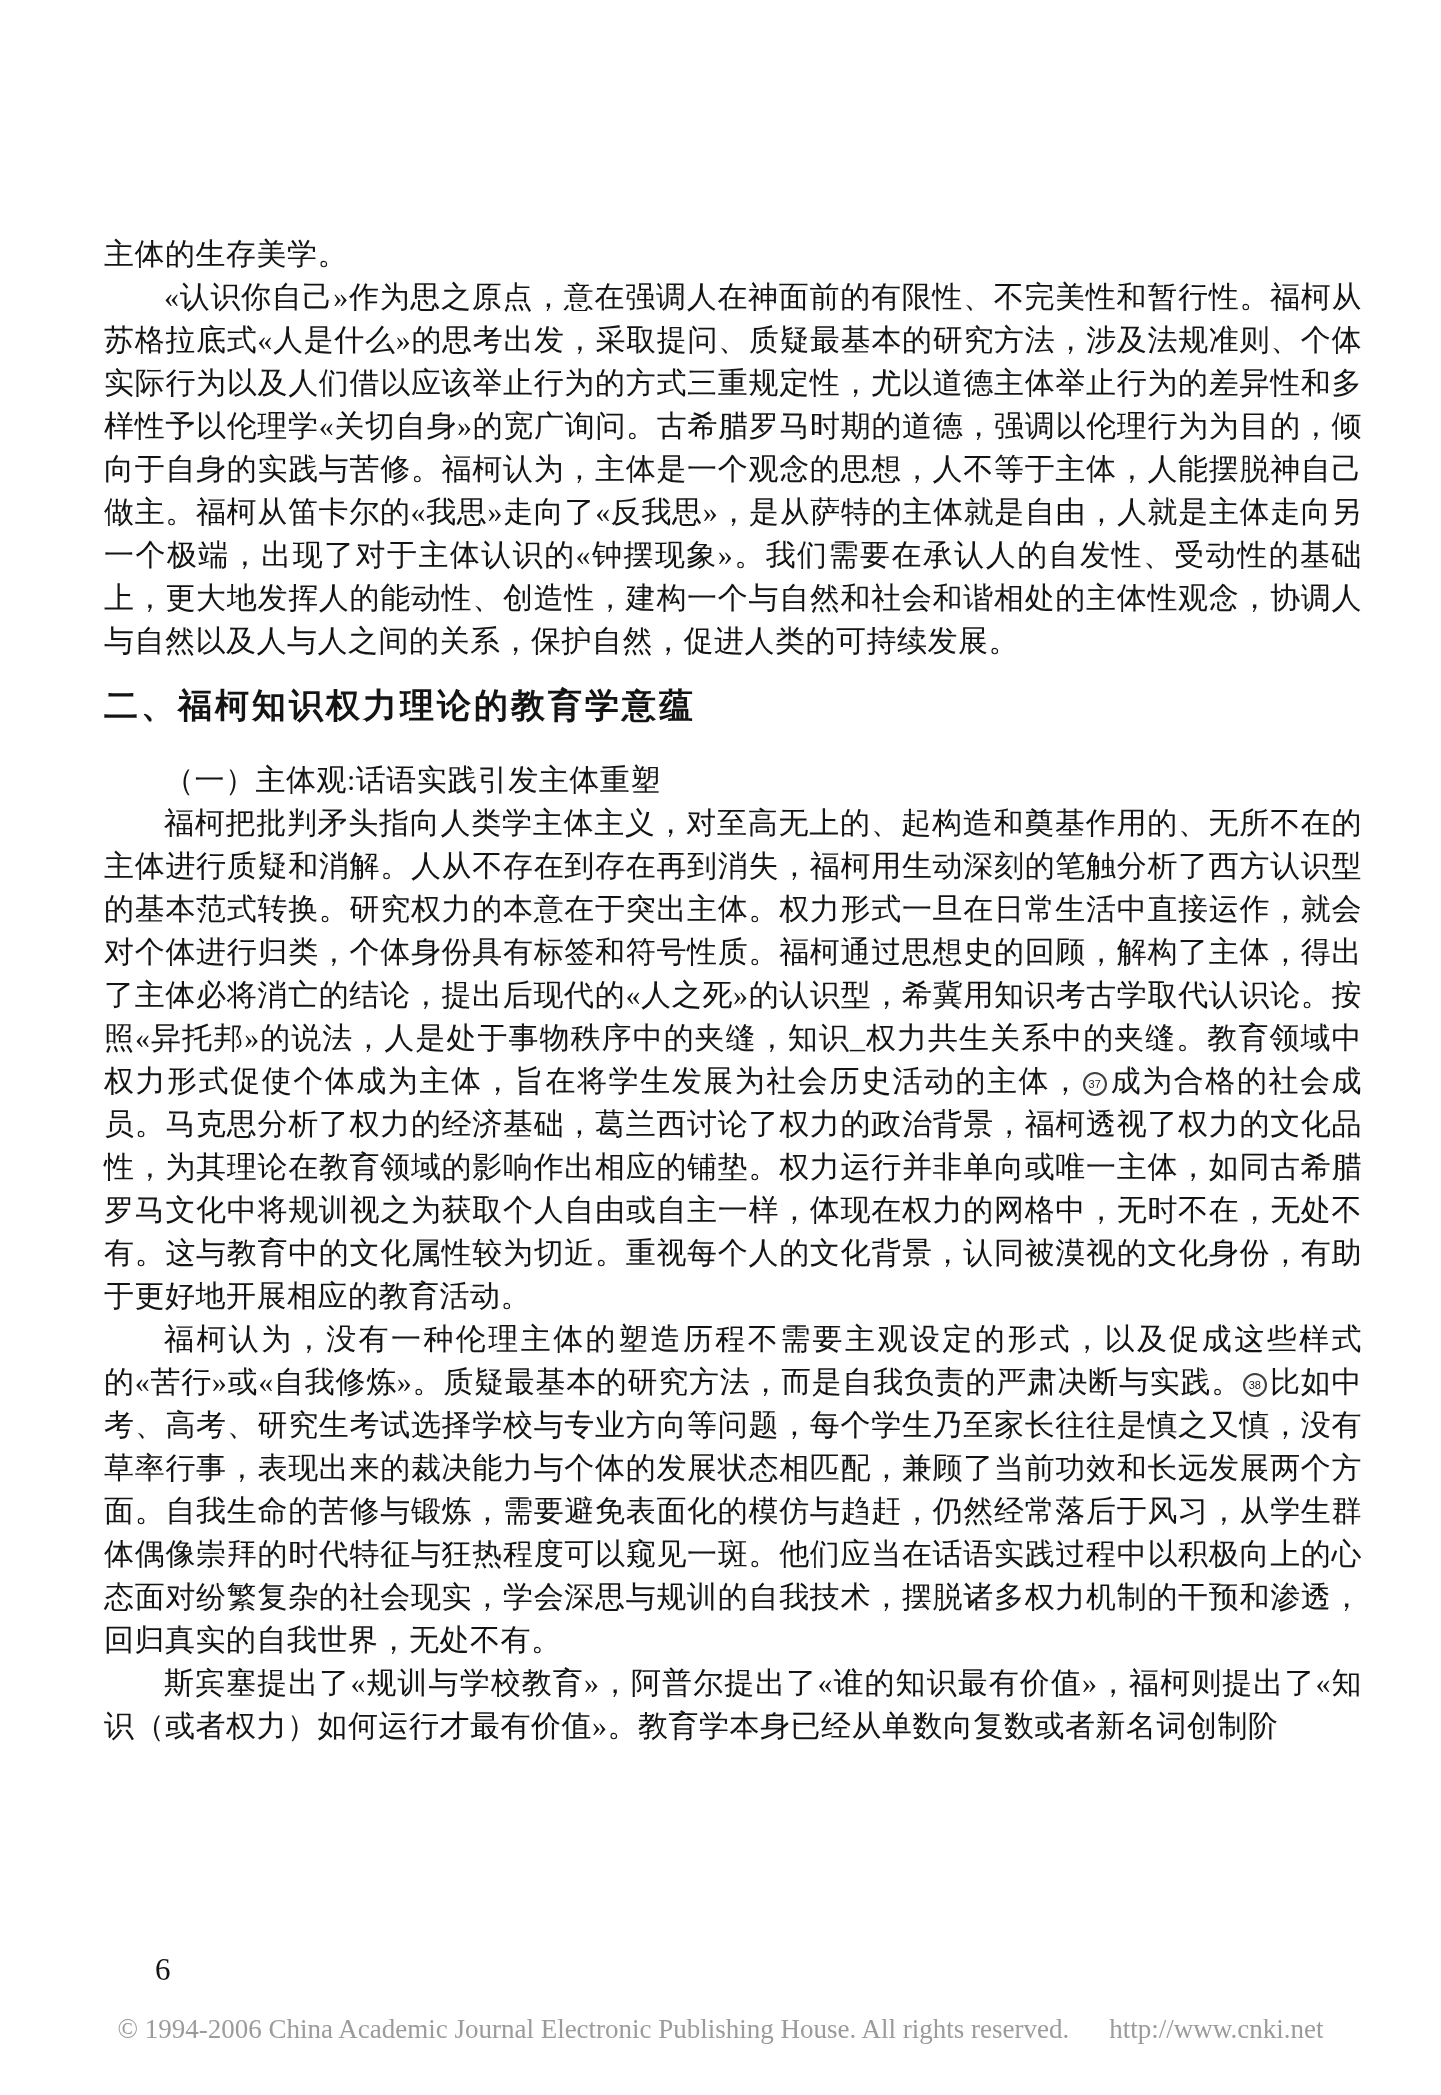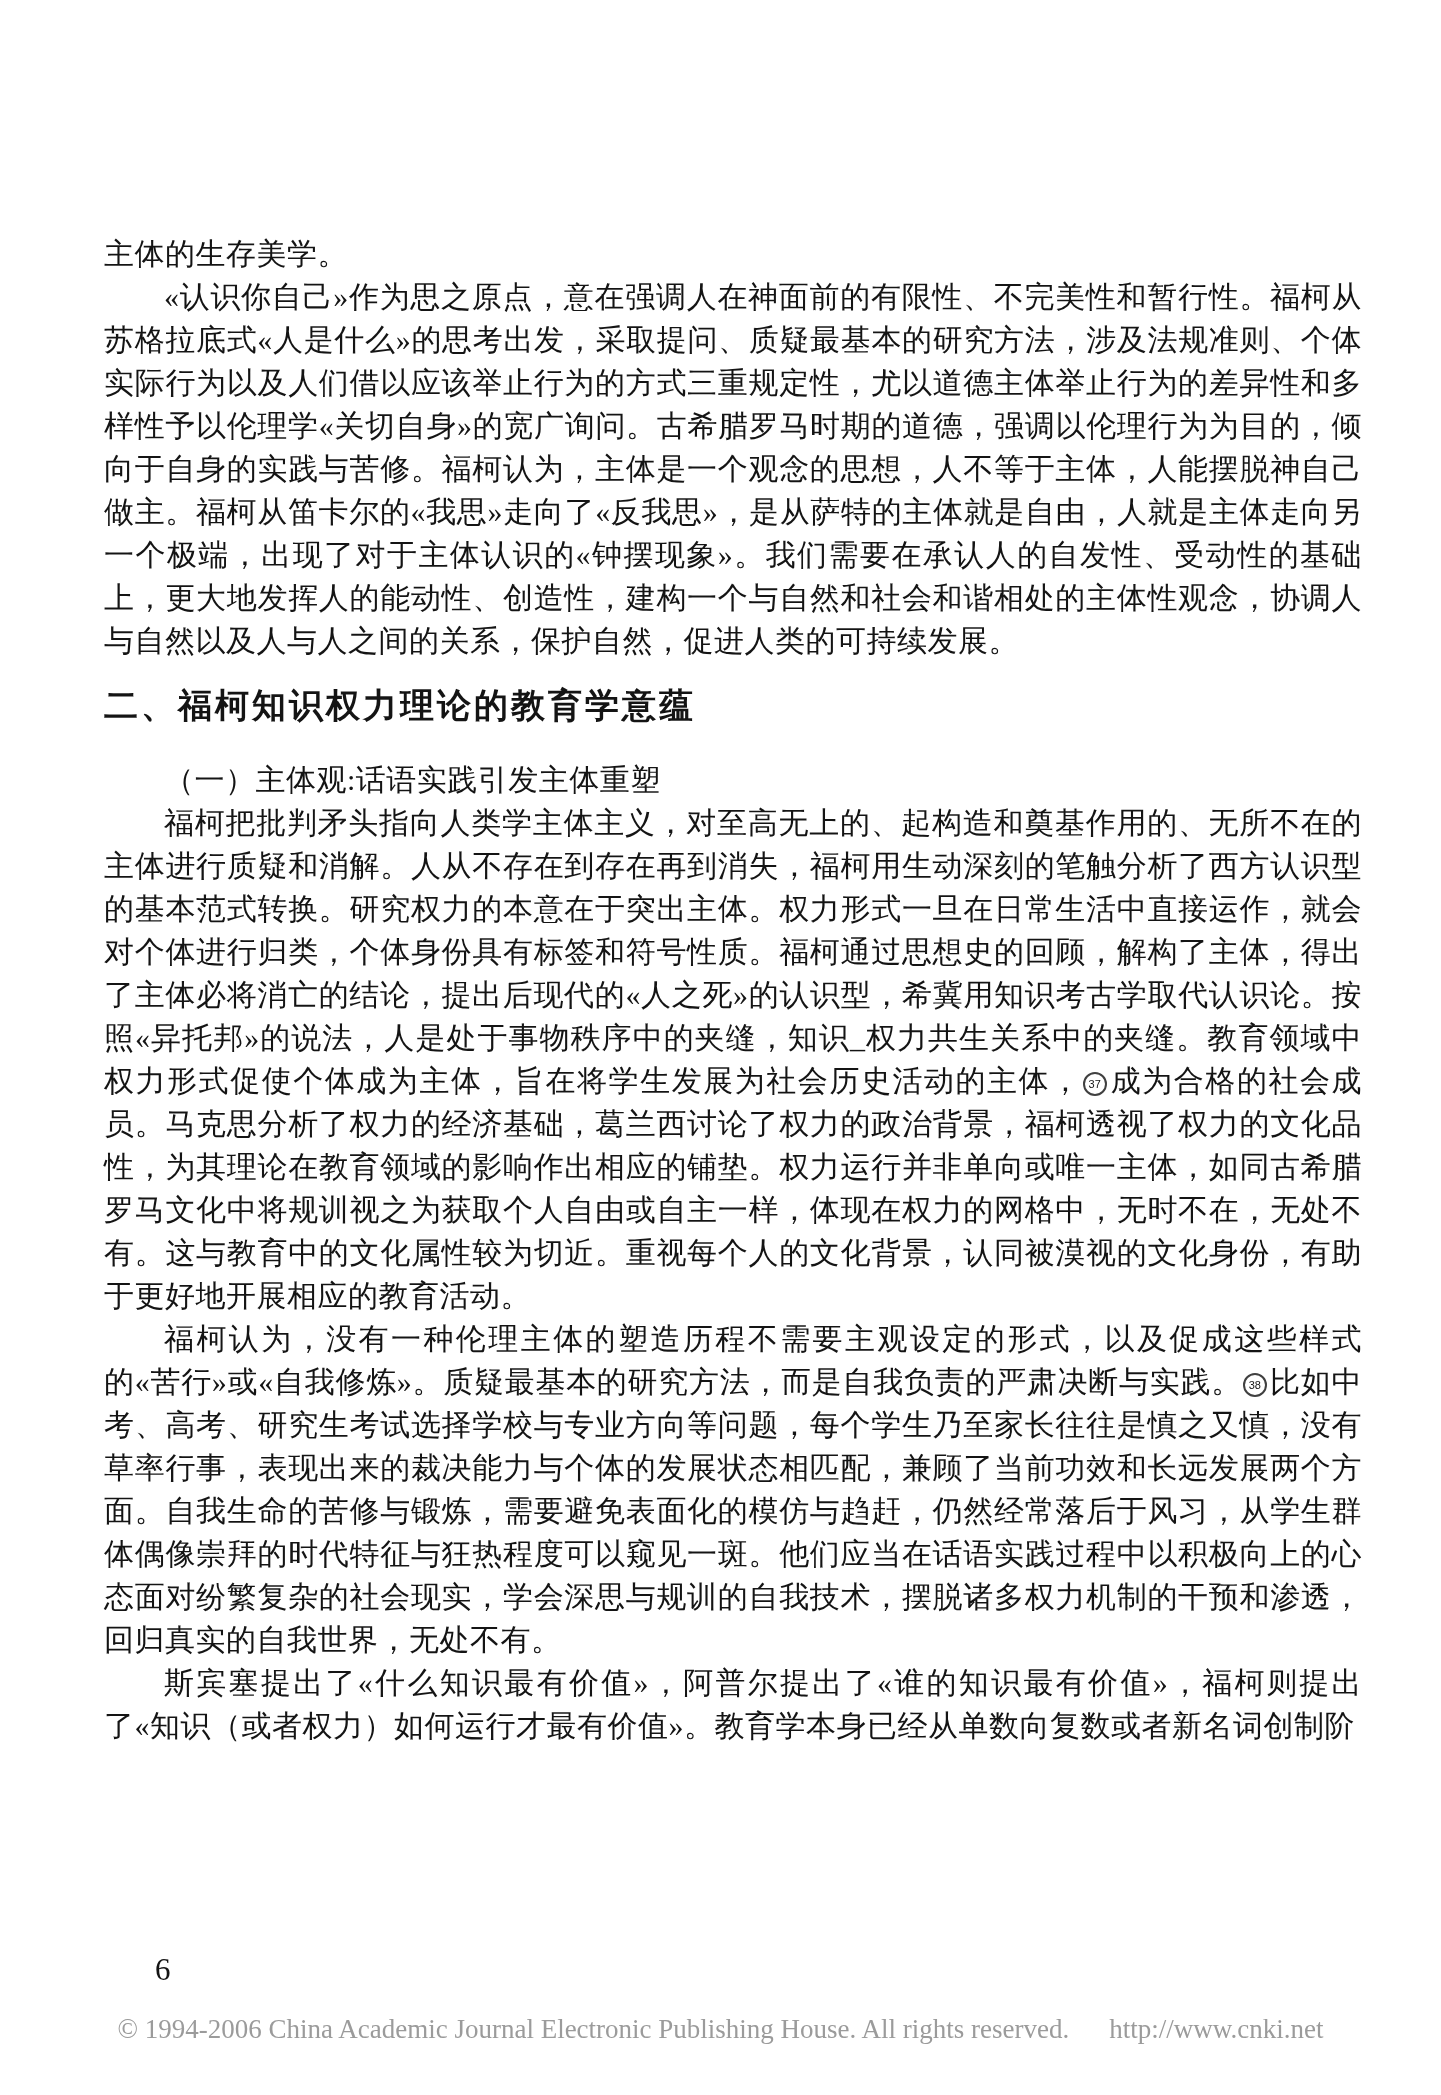--- a/index.html
+++ b/index.html
@@ -84,21 +84,21 @@
 
     <p>
       <span>福柯把批判矛头指向人类学主体主义，对至高无上的、起构造和奠基作用的、无所不在的主体进行质疑和消解。人从不存在到存在再到消失，福柯用生动深刻的笔触分析了西方认识型的基本范式转换。研究权力的本意在于突出主体。权力形式一旦在日常生活中直接运作，就会对个体进行归类，个体身份具有标签和符号性质。福柯通过思想史的回顾，解构了主体，得出了主体必将消亡的结论，提出后现代的«人之死»的认识型，希冀用知识考古学取代认识论。按照«异托邦»的说法，人是处于事物秩序中的夹缝，知识_权力共生关系中的夹缝。教育领域中权力形式促使个体成为主体，旨在将学生发展为社会历史活动的主体，</span><span class="fnref">37</span><span>成为合格的社会成员。马克思分析了权力的经济基础，葛兰西讨论了权力的政治背景，福柯透视了权力的文化品性，为其理论在教育领域的影响作出相应的铺垫。权力运行并非单向或唯一主体，如同古希腊罗马文化中将规训视之为获取个人自由或自主一样，体现在权力的网格中，无时不在，无处不有。这与教育中的文化属性较为切近。重视每个人的文化背景，认同被漠视的文化身份，有助于更好地开展相应的教育活动。</span>
     </p>
 
     <p>
       <span>福柯认为，没有一种伦理主体的塑造历程不需要主观设定的形式，以及促成这些样式的«苦行»或«自我修炼»。质疑最基本的研究方法，而是自我负责的严肃决断与实践。</span><span class="fnref">38</span><span>比如中考、高考、研究生考试选择学校与专业方向等问题，每个学生乃至家长往往是慎之又慎，没有草率行事，表现出来的裁决能力与个体的发展状态相匹配，兼顾了当前功效和长远发展两个方面。自我生命的苦修与锻炼，需要避免表面化的模仿与趋赶，仍然经常落后于风习，从学生群体偶像崇拜的时代特征与狂热程度可以窥见一斑。他们应当在话语实践过程中以积极向上的心态面对纷繁复杂的社会现实，学会深思与规训的自我技术，摆脱诸多权力机制的干预和渗透，回归真实的自我世界，无处不有。</span>
     </p>
 
 
-    <p>斯宾塞提出了«什么知识最有价值»，阿普尔提出了«谁的知识最有价值»，福柯则提出了«知识（或者权力）如何运行才最有价值»。教育学本身已经从单数向复数或者新名词创制阶</p>
+    <p>斯宾塞提出了«规训与学校教育»，阿普尔提出了«谁的知识最有价值»，福柯则提出了«知识（或者权力）如何运行才最有价值»。教育学本身已经从单数向复数或者新名词创制阶</p>
 
   </main>
 
   <div class="pagenum">6</div>
 
   <div class="footer">
     <span>© 1994-2006 China Academic Journal Electronic Publishing House. All rights reserved.</span>
     <span>http://www.cnki.net</span>
   </div>
 </div>

